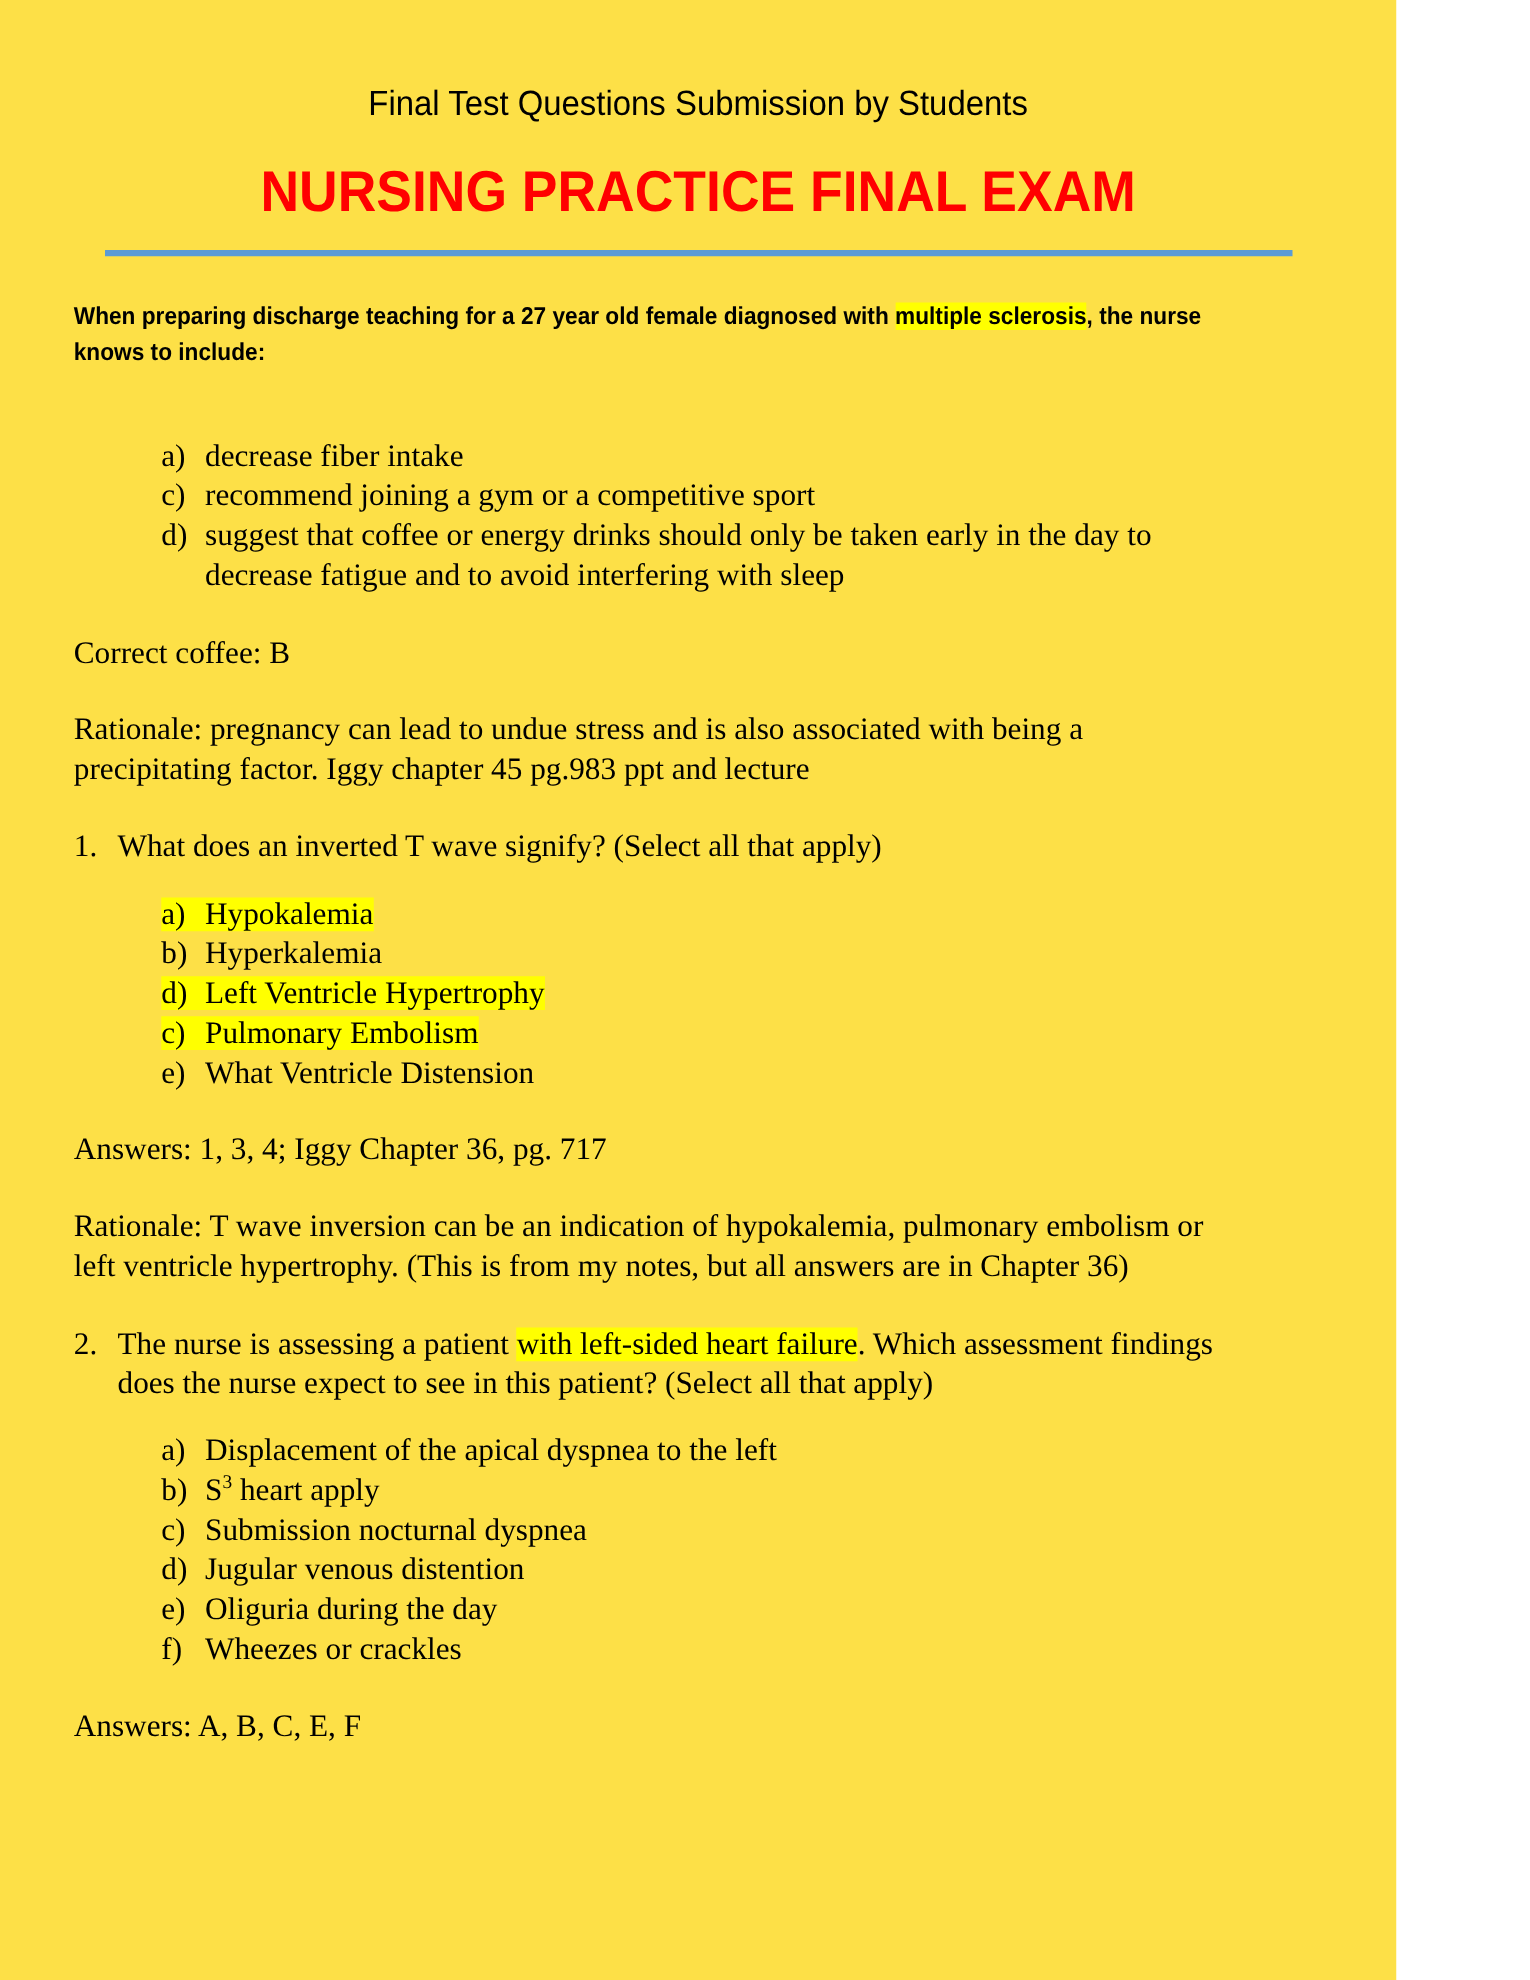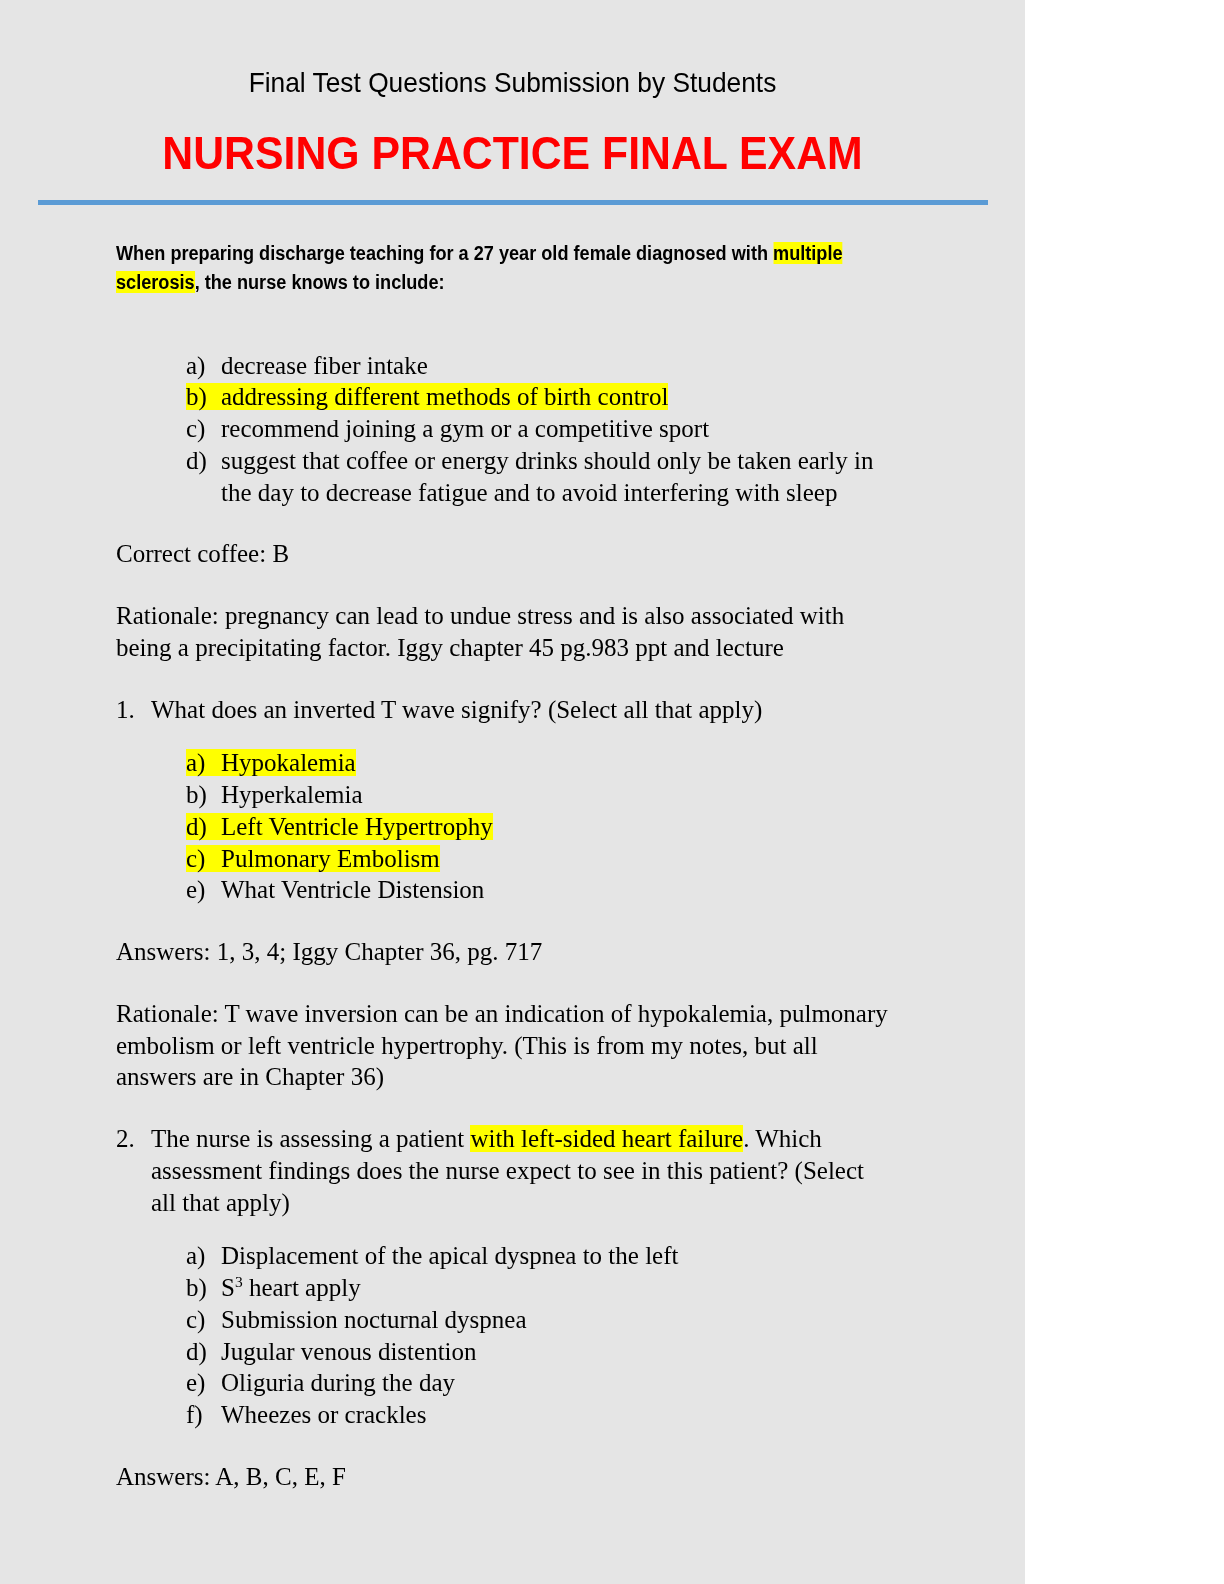--- a/index.html
+++ b/index.html
@@ -2,23 +2,23 @@
 <html><head>
 <meta charset="utf-8">
 <style>
   html, body {
     margin: 0;
     padding: 0;
     background: #ffffff;
   }
   .page {
     position: relative;
-    width: 1025px;
+    width: 1117px;
     height: 1584px;
-    background: #e5e5e5;
+    background: #fde047;
     overflow: hidden;
     box-sizing: border-box;
   }
 
   
   .doc-header {
     padding-top: 66px;
   }
   .doc-subtitle {
     text-align: center;
@@ -44,21 +44,21 @@
   }
   .rule {
     margin: 22px auto 0 auto;
     width: 950px;
     height: 5px;
     background: #5b9bd5;
   }
 
   
   .body-wrap {
-    padding: 0 136px 0 116px;
+    padding: 0 136px 0 59px;
   }
 
   .intro {
     font-family: "Liberation Sans", sans-serif;
     font-size: 19.5px;
     font-weight: 600;
     color: #000000;
     line-height: 1.5;
     margin-top: 34px;
     transform: scaleX(0.93);
@@ -150,23 +150,20 @@
 
     <div class="intro"><span>When preparing discharge teaching for a 27 year old female diagnosed with </span><mark class="hl">multiple sclerosis</mark><span>, the nurse knows to include:</span></div>
 
     <div class="options" style="margin-top:52px;">
 
       <div class="opt">
         <span class="opt-letter">a)</span>
         <span class="opt-text">decrease fiber intake</span>
       </div>
 
-      <div class="opt hl">
-        <span class="opt-inner"><span class="opt-letter">b)</span><span>addressing different methods of birth control</span></span>
-      </div>
 
       <div class="opt">
         <span class="opt-letter">c)</span>
         <span class="opt-text">recommend joining a gym or a competitive sport</span>
       </div>
 
       <div class="opt">
         <span class="opt-letter">d)</span>
         <span class="opt-text">suggest that coffee or energy drinks should only be taken early in the day to decrease fatigue and to avoid interfering with sleep</span>
       </div>

